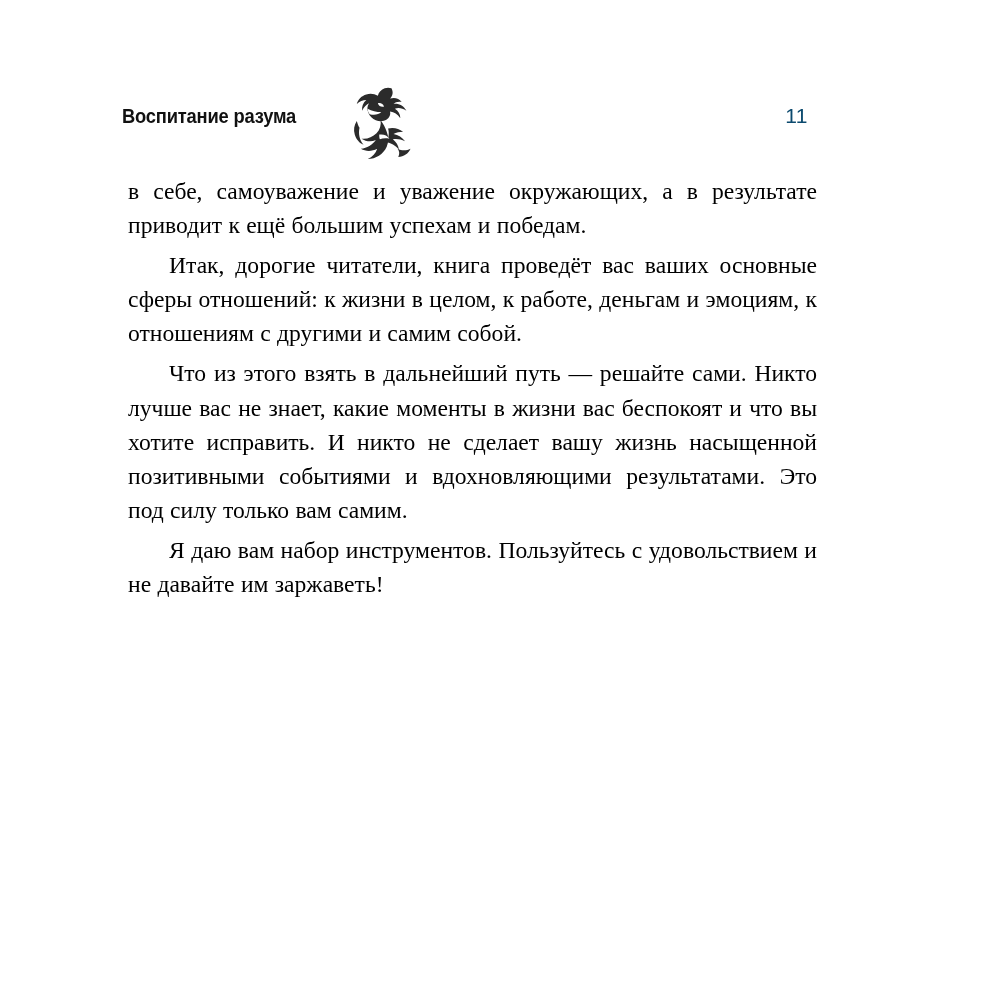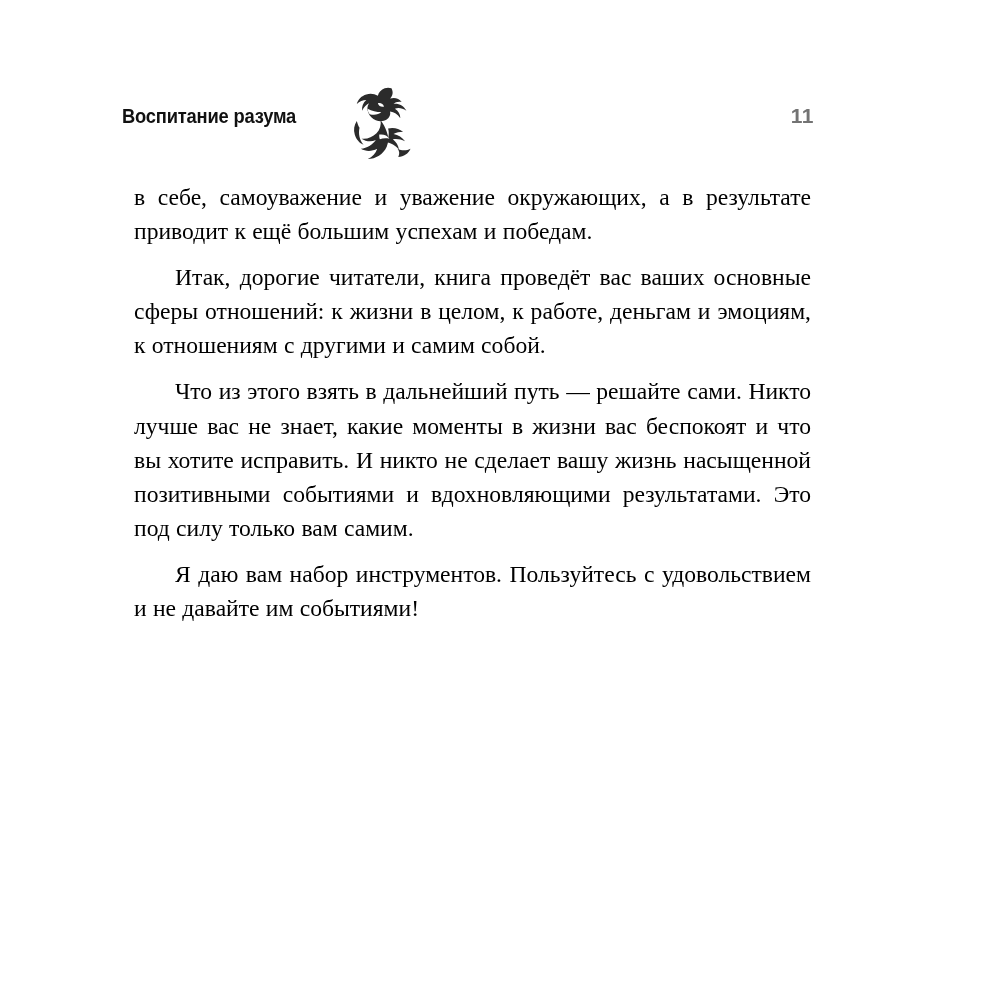--- a/index.html
+++ b/index.html
@@ -57,39 +57,39 @@
     line-height: 0;
   }
   .running-head-ornament svg {
     display: block;
     width: 68px;
     height: 74px;
   }
 
   .running-head-folio {
     position: absolute;
-    right: 8px;
+    right: 14px;
     top: 4px;
     font-family: "Liberation Sans", "DejaVu Sans", sans-serif;
     font-size: 21px;
-    font-weight: 700;
-    color: #737373;
+    font-weight: 400;
+    color: #0c4a6e;
     letter-spacing: 0.5px;
   }
 
   
   .text-block {
     position: absolute;
     left: 122px;
     top: 168px;
     width: 701px;
   }
 
   .para {
-    margin: 12px;
+    margin: 6px;
     font-size: 23.6px;
     line-height: 34.1px;
     text-align: justify;
     text-align-last: left;
     color: #000000;
     word-spacing: 0.4px;
     hyphens: manual;
   }
 
   .para.indent {
@@ -138,16 +138,16 @@
       </svg>
     </div>
 
     <div class="running-head-folio">11</div>
   </div>
 
   <div class="text-block">
     <p class="para">в себе, самоуважение и уважение окружающих, а в результате приводит к ещё большим успехам и победам.</p>
     <p class="para indent">Итак, дорогие читатели, книга проведёт вас ваших основные сферы отношений: к жизни в целом, к работе, деньгам и эмоциям, к отношениям с другими и самим собой.</p>
     <p class="para indent">Что из этого взять в дальнейший путь — решайте сами. Никто лучше вас не знает, какие моменты в жизни вас беспокоят и что вы хотите исправить. И никто не сделает вашу жизнь насыщенной позитивными событиями и вдохновляющими результатами. Это под силу только вам самим.</p>
-    <p class="para indent">Я даю вам набор инструментов. Пользуйтесь с удовольствием и не давайте им событиями!</p>
+    <p class="para indent">Я даю вам набор инструментов. Пользуйтесь с удовольствием и не давайте им заржаветь!</p>
   </div>
 
 </div>
 
 </body></html>

